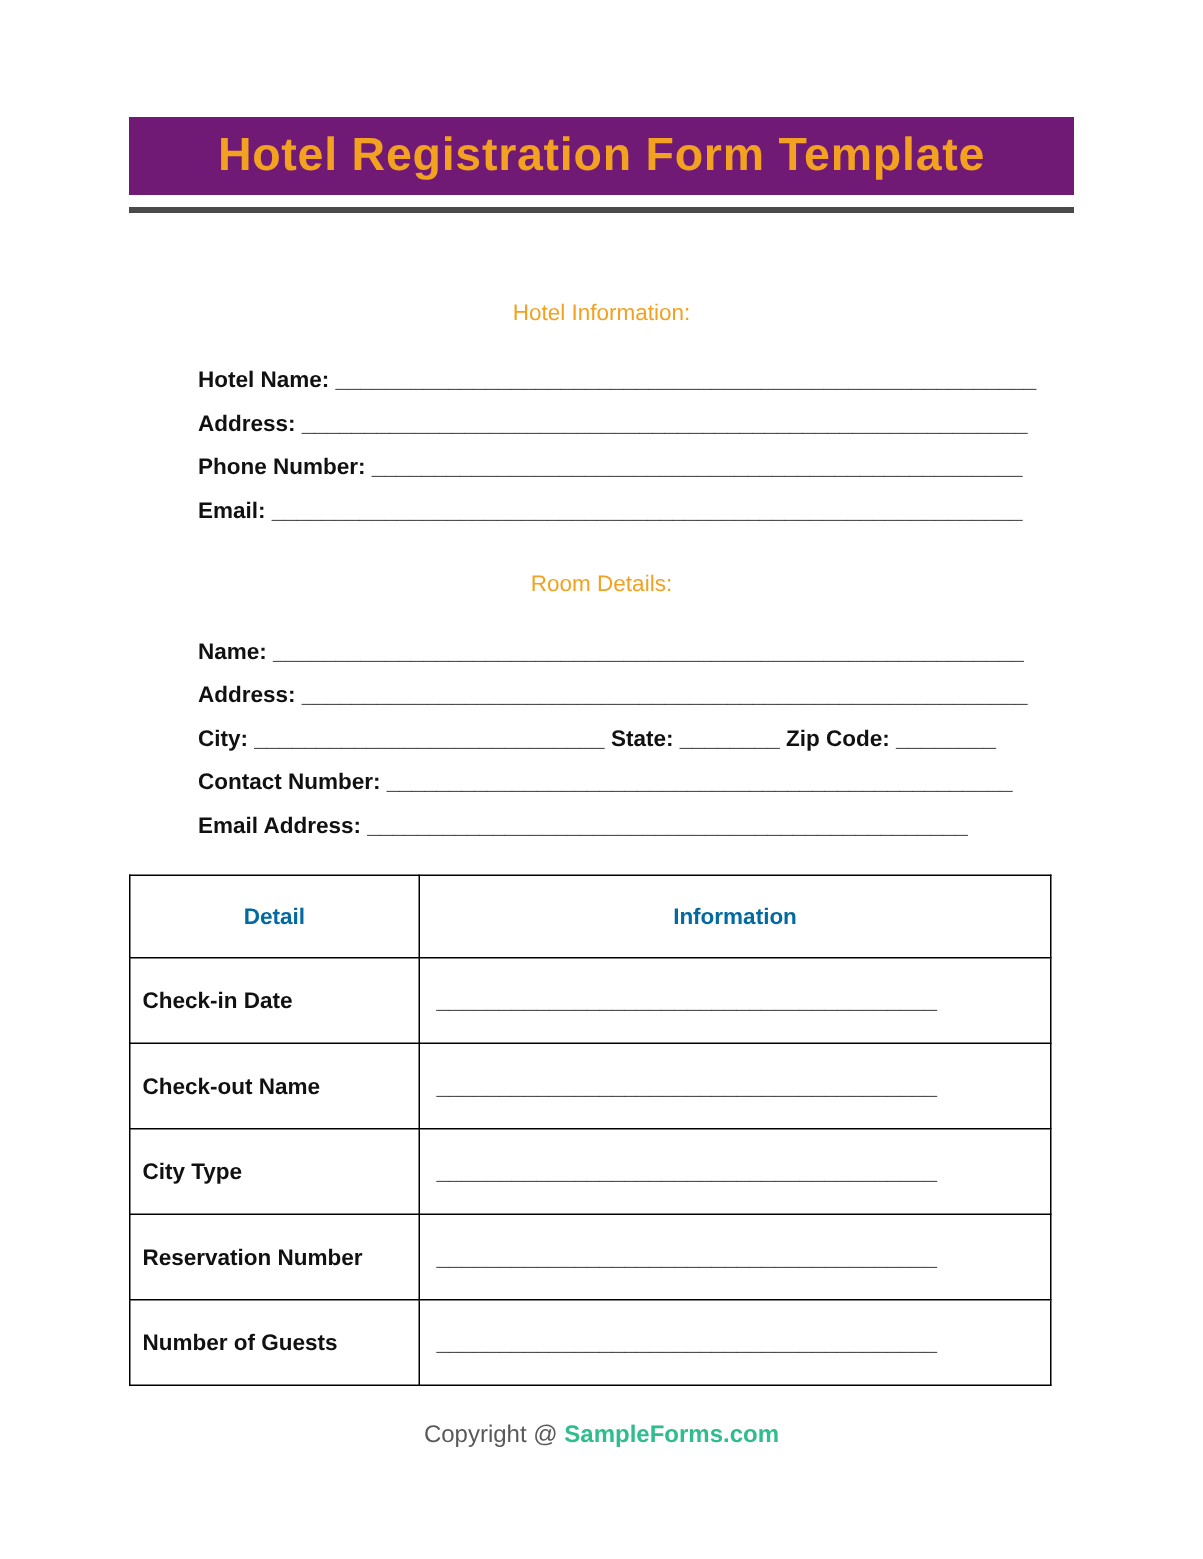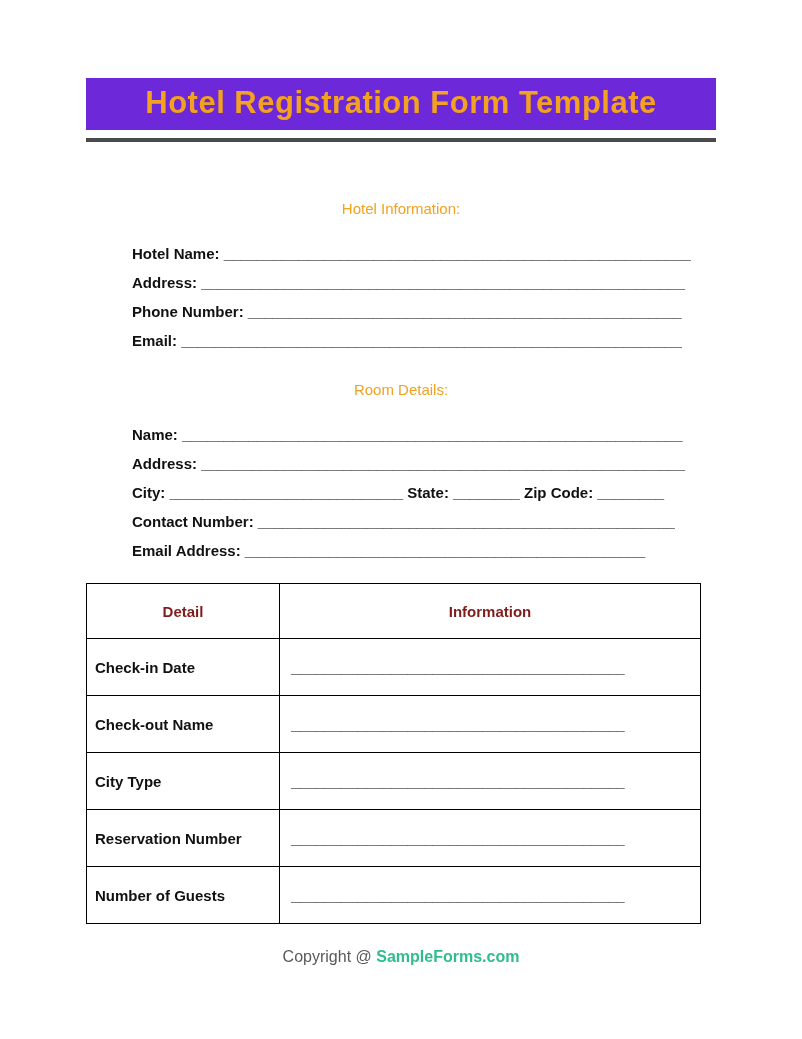--- a/index.html
+++ b/index.html
@@ -7,21 +7,21 @@
   body {
     width:802px; height:1039px;
     font-family:"Liberation Sans", sans-serif;
     color:#1a1a1a;
     overflow:hidden;
   }
   .page { padding:78px 86px 0 86px; width:802px; height:1039px; }
 
   
   .title-band {
-    background:#6d28d9;
+    background:#701a75;
     text-align:center;
     padding:7px 4px 9px 4px;
   }
   .title-band h1 {
     color:#f2a120;
     font-size:31px;
     font-weight:bold;
     letter-spacing:0.5px;
     white-space:nowrap;
   }
@@ -61,21 +61,21 @@
     width:614px;
     margin-top:12px;
     table-layout:fixed;
   }
   table.booking th, table.booking td {
     border:1px solid #000000;
     font-size:15px;
     font-weight:bold;
   }
   table.booking th {
-    color:#7f1d1d;
+    color:#0369a1;
     text-align:center;
     height:55px;
     border-radius:22px;
   }
   table.booking td { height:57px; }
   td.detail-cell { padding-left:8px; color:#111111; }
   td.info-cell   { padding-left:11px; color:#111111; white-space:nowrap; overflow:hidden; }
   col.c-detail { width:193px; }
   col.c-info   { width:421px; }
 

